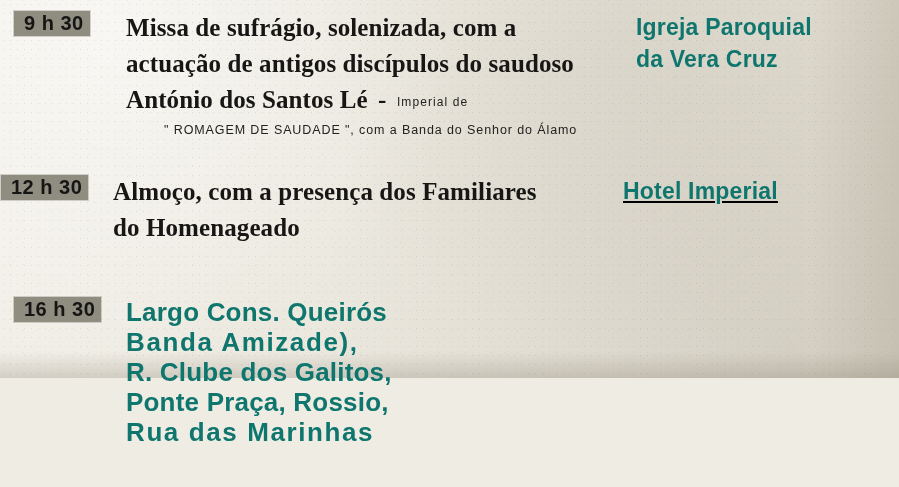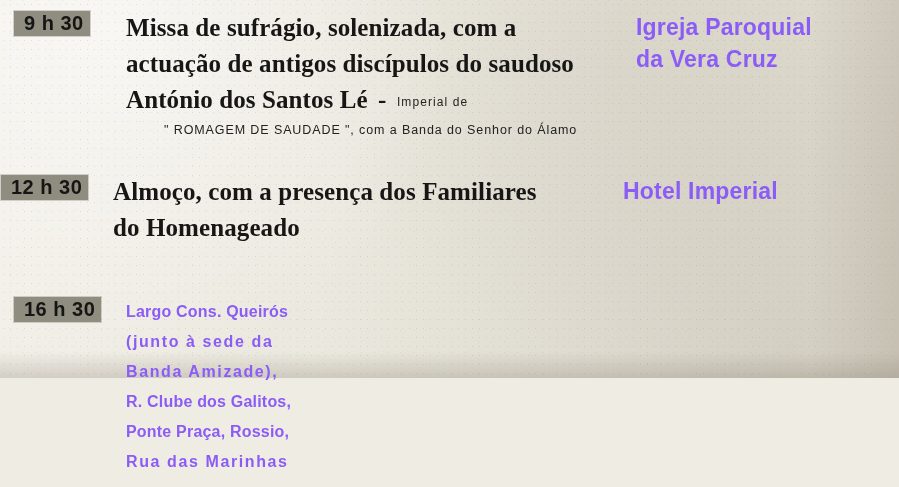--- a/index.html
+++ b/index.html
@@ -118,37 +118,37 @@
   }
 
   .place-cell {
     flex: 1 1 auto;
   }
   .place-line {
     font-family: "Liberation Sans", sans-serif;
     font-weight: bold;
     font-size: 23px;
     line-height: 32px;
-    color: #8b5cf6;
+    color: #0f766e;
     white-space: nowrap;
     letter-spacing: 0.2px;
   }
   .place-line.spaced {
     letter-spacing: 1.6px;
   }
 
   #row-0 { top: 10px;  left: 14px; }
   #row-1 { top: 174px; left: 1px; }
   #row-2 { top: 296px; left: 14px; }
 
   #row-0 .place-cell { margin-top: 1px; }
-  #row-1 .place-cell { margin-top: 1px; }
+  #row-1 .place-cell { margin-top: 1px; text-decoration: underline; }
   #row-2 .place-cell { margin-top: 1px; }
 
-  #row-2 .place-line { font-size: 16px; line-height: 30px; }
+  #row-2 .place-line { font-size: 26px; line-height: 30px; }
   #row-2 .desc-line { font-size: 24.5px; line-height: 37px; }
 </style>
 </head>
 <body>
 
 <div class="sheet">
   <div class="paper"></div>
   <div class="speckle"></div>
   <div class="edge-dark"></div>
   <div class="edge-bottom"></div>
@@ -185,20 +185,19 @@
       <div class="place-line">Hotel Imperial</div>
     </div>
   </div>
 
   <div class="row" id="row-2">
     <div class="time-cell">
       <span class="time-box">16 h 30</span>
     </div>
     <div class="place-cell">
       <div class="place-line">Largo Cons. Queirós</div>
-      <div class="place-line spaced">(junto à sede da</div>
       <div class="place-line spaced">Banda Amizade),</div>
       <div class="place-line">R. Clube dos Galitos,</div>
       <div class="place-line">Ponte Praça, Rossio,</div>
       <div class="place-line spaced">Rua das Marinhas</div>
     </div>
   </div>
 </div>
 
 </body></html>

